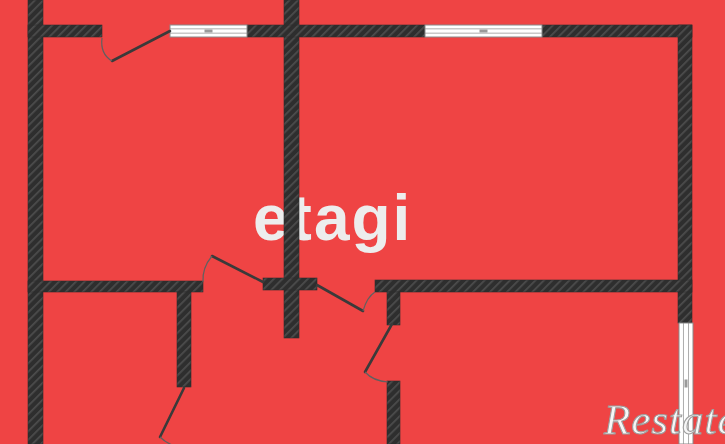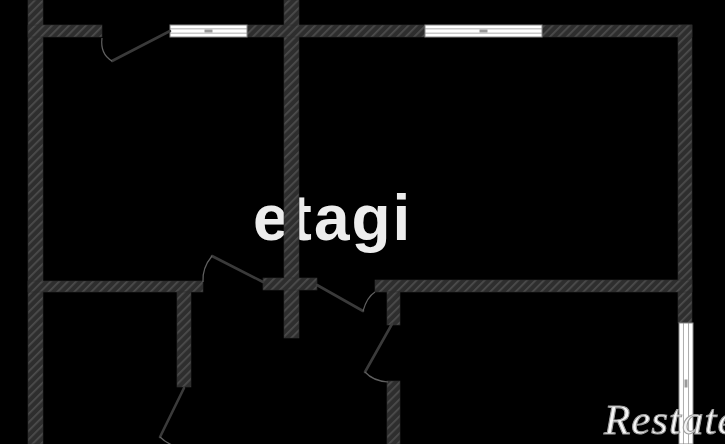--- a/index.html
+++ b/index.html
@@ -1,19 +1,19 @@
 <!DOCTYPE html>
 <html style="--wall-base: #2e2e2e; --wall-hatch: #4d4d4d; --door-line: #3a3a3a; --door-arc: #606060; --window-border: #8a8a8a; --window-tick: #9a9a9a; --wm-center: #ededed; --wm-corner: #9e9e9e;"><head>
 <meta charset="utf-8">
 <style>
   html,body{margin:0;padding:0;background:#ffffff;}
   .stage{
     position:relative;
     width:725px;height:444px;
-    background:#000000;
+    background:#ef4444;
     overflow:hidden;
     font-family:"Liberation Sans", sans-serif;
   }
   .wm-center{
     position:absolute;
     left:253px;top:186px;
     font-size:64px;
     font-weight:700;
     letter-spacing:2px;
     color:var(--wm-center,#ededed);

